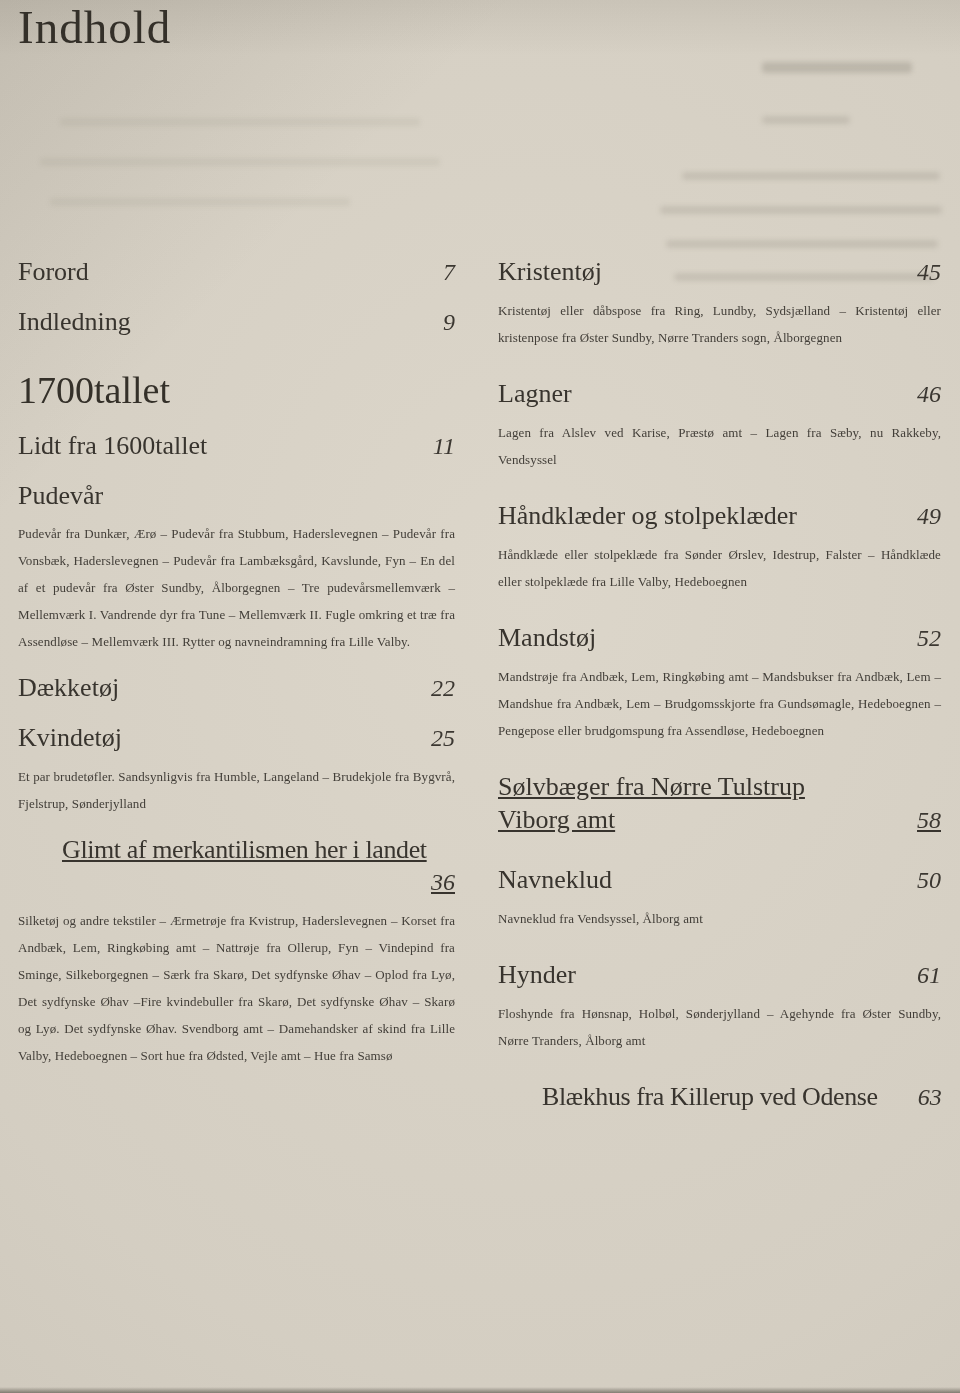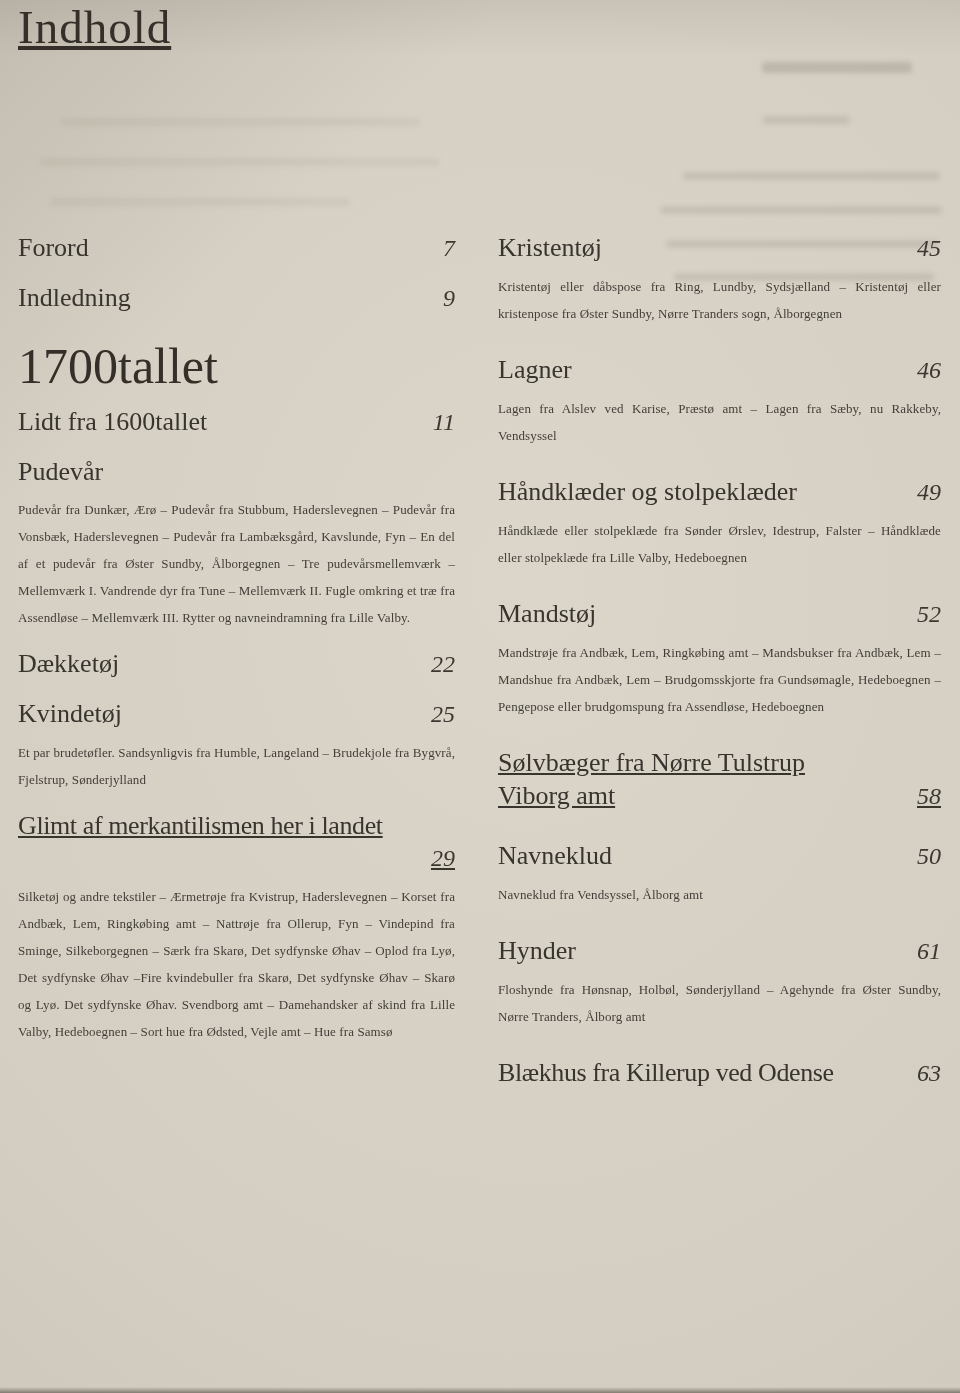--- a/index.html
+++ b/index.html
@@ -22,46 +22,45 @@
     position: absolute; height: 8px; border-radius: 4px;
     background: rgba(108,102,90,0.16);
   }
   .bleed .b.strong { background: rgba(100,94,82,0.22); height: 11px; }
   .bleed-left .b { background: rgba(112,106,94,0.09); }
 
   .title {
     position: absolute; left: 18px; top: 0px; margin: 0;
     font-size: 47px; font-weight: normal; letter-spacing: 1px;
     color: #343029;
-    text-decoration: underline;
   }
 
-  .col { position: absolute; top: 231px; }
+  .col { position: absolute; top: 255px; }
   .col-left  { left: 18px;  width: 437px; }
   .col-right { left: 498px; width: 443px; }
 
   .row {
     display: flex; justify-content: space-between; align-items: baseline;
     margin: 16px 0 8px; font-size: 26px; line-height: 33px; color: #38342e;
   }
   .col-right .row { margin-top: 26px; gap: 28px; }
   .col .row:first-child { margin-top: 0; }
   .row .lbl { display: inline-block; }
-  .row .lbl.tight { letter-spacing: -0.4px; white-space: nowrap; }
+  .row .lbl.tight { letter-spacing: -0.4px; white-space: nowrap; margin-left: 44px; }
   .pg {
     font-style: italic; font-size: 24px; white-space: nowrap;
     padding-left: 12px; color: #3b3731;
   }
   .row.stack { display: block; text-decoration: underline; }
   .row.stack .lbl { display: block; }
   .pg-line { display: block; text-align: right; line-height: 33px; padding-left: 0; }
   .subline { display: flex; justify-content: space-between; align-items: baseline; }
 
   .chapter {
-    margin: 28px 0 16px; font-size: 50px; line-height: 46px;
+    margin: 28px 0 16px; font-size: 38px; line-height: 46px;
     font-weight: normal; color: #343029;
   }
 
   .body {
     margin: 4px 0 8px; font-size: 13px; line-height: 27px;
     text-align: justify; color: #423e38; letter-spacing: 0.1px;
   }
 
   .edge-bottom {
     position: absolute; left: 0; right: 0; bottom: 0; height: 6px;
@@ -119,21 +118,21 @@
     </div>
 
     <div class="row">
       <span class="lbl">Kvindetøj</span>
       <span class="pg">25</span>
     </div>
     <p class="body">Et par brudetøfler. Sandsynligvis fra Humble, Langeland – Brudekjole fra Bygvrå, Fjelstrup, Sønderjylland</p>
 
     <div class="row stack">
       <span class="lbl tight">Glimt af merkantilismen her i landet</span>
-      <span class="pg pg-line">29</span>
+      <span class="pg pg-line">36</span>
     </div>
     <p class="body">Silketøj og andre tekstiler – Ærmetrøje fra Kvistrup, Haderslevegnen – Korset fra Andbæk, Lem, Ringkøbing amt – Nattrøje fra Ollerup, Fyn – Vindepind fra Sminge, Silkeborgegnen – Særk fra Skarø, Det sydfynske Øhav – Oplod fra Lyø, Det sydfynske Øhav –Fire kvindebuller fra Skarø, Det sydfynske Øhav – Skarø og Lyø. Det sydfynske Øhav. Svendborg amt – Damehandsker af skind fra Lille Valby, Hedeboegnen – Sort hue fra Ødsted, Vejle amt – Hue fra Samsø</p>
 
   </section>
 
   <section class="col col-right">
 
     <div class="row">
       <span class="lbl">Kristentøj</span>
       <span class="pg">45</span>

